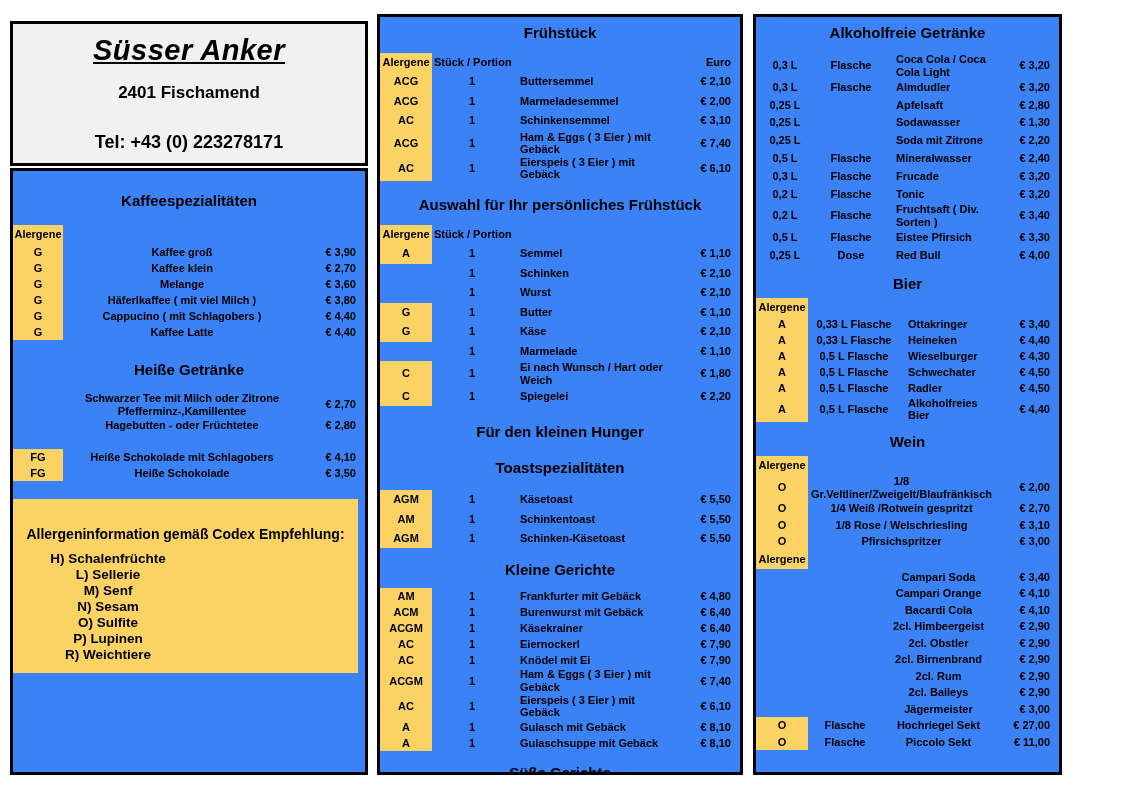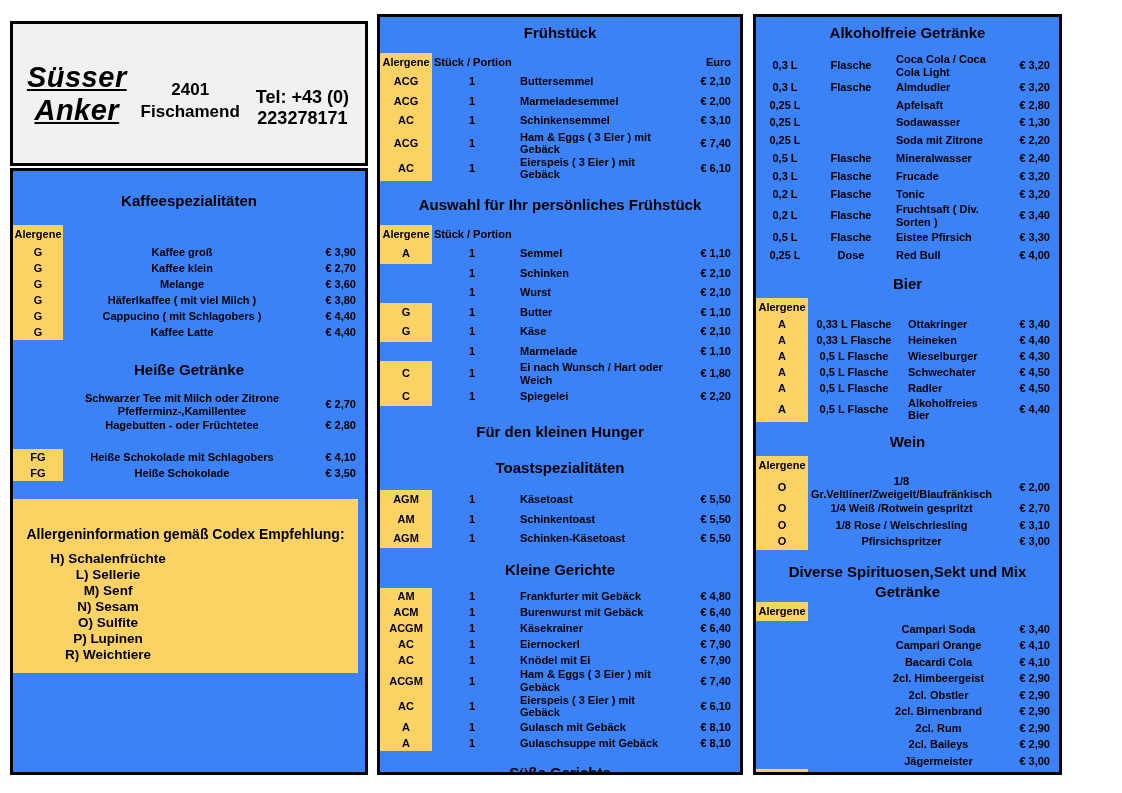--- a/index.html
+++ b/index.html
@@ -9,21 +9,21 @@
     font-family:"Liberation Sans", sans-serif;
     font-weight:700; color:#000;
   }
   .page { position:relative; width:1122px; height:793px; background:#fff; overflow:hidden; }
   .box { position:absolute; border:3px solid #000; background:#3b82f6; overflow:hidden; }
 
   
   .header-box {
     left:10px; top:21px; width:358px; height:145px;
     background:var(--header_bg,#f1f1f1);
-    display:flex; align-items:center; justify-content:center;
+    display:flex; flex-direction:column; align-items:center; justify-content:center;
     text-align:center;
   }
   .brand { font-size:29px; font-style:italic; text-decoration:underline; letter-spacing:.5px; }
   .addr { font-size:17px; line-height:1.3; margin-top:15px; }
   .tel  { font-size:18px; margin-top:28px; }
 
   
   .left-main { left:10px;  top:168px; width:358px; height:607px; padding-top:20px; }
   .mid       { left:377px; top:14px;  width:366px; height:761px; padding-top:6px; }
   .rightcol  { left:753px; top:14px;  width:309px; height:761px; padding-top:6px; }
@@ -583,21 +583,20 @@
 
           <div class="row row-wine">
             <div class="alg filled">O</div>
             <div class="name-c">Pfirsichspritzer</div>
             <div class="price">€ 3,00</div>
           </div>
         </div>
     </section>
 
     <section>
-      <h2 class="title mt12">Diverse Spirituosen,Sekt und Mix Getränke</h2>
       <div class="row row-spirit head-row tight">
         <div class="alg filled">Alergene</div>
         <div></div>
         <div></div>
         <div></div>
       </div>
       <div>
 
           <div class="row row-spirit">
             <div class="alg"></div>

